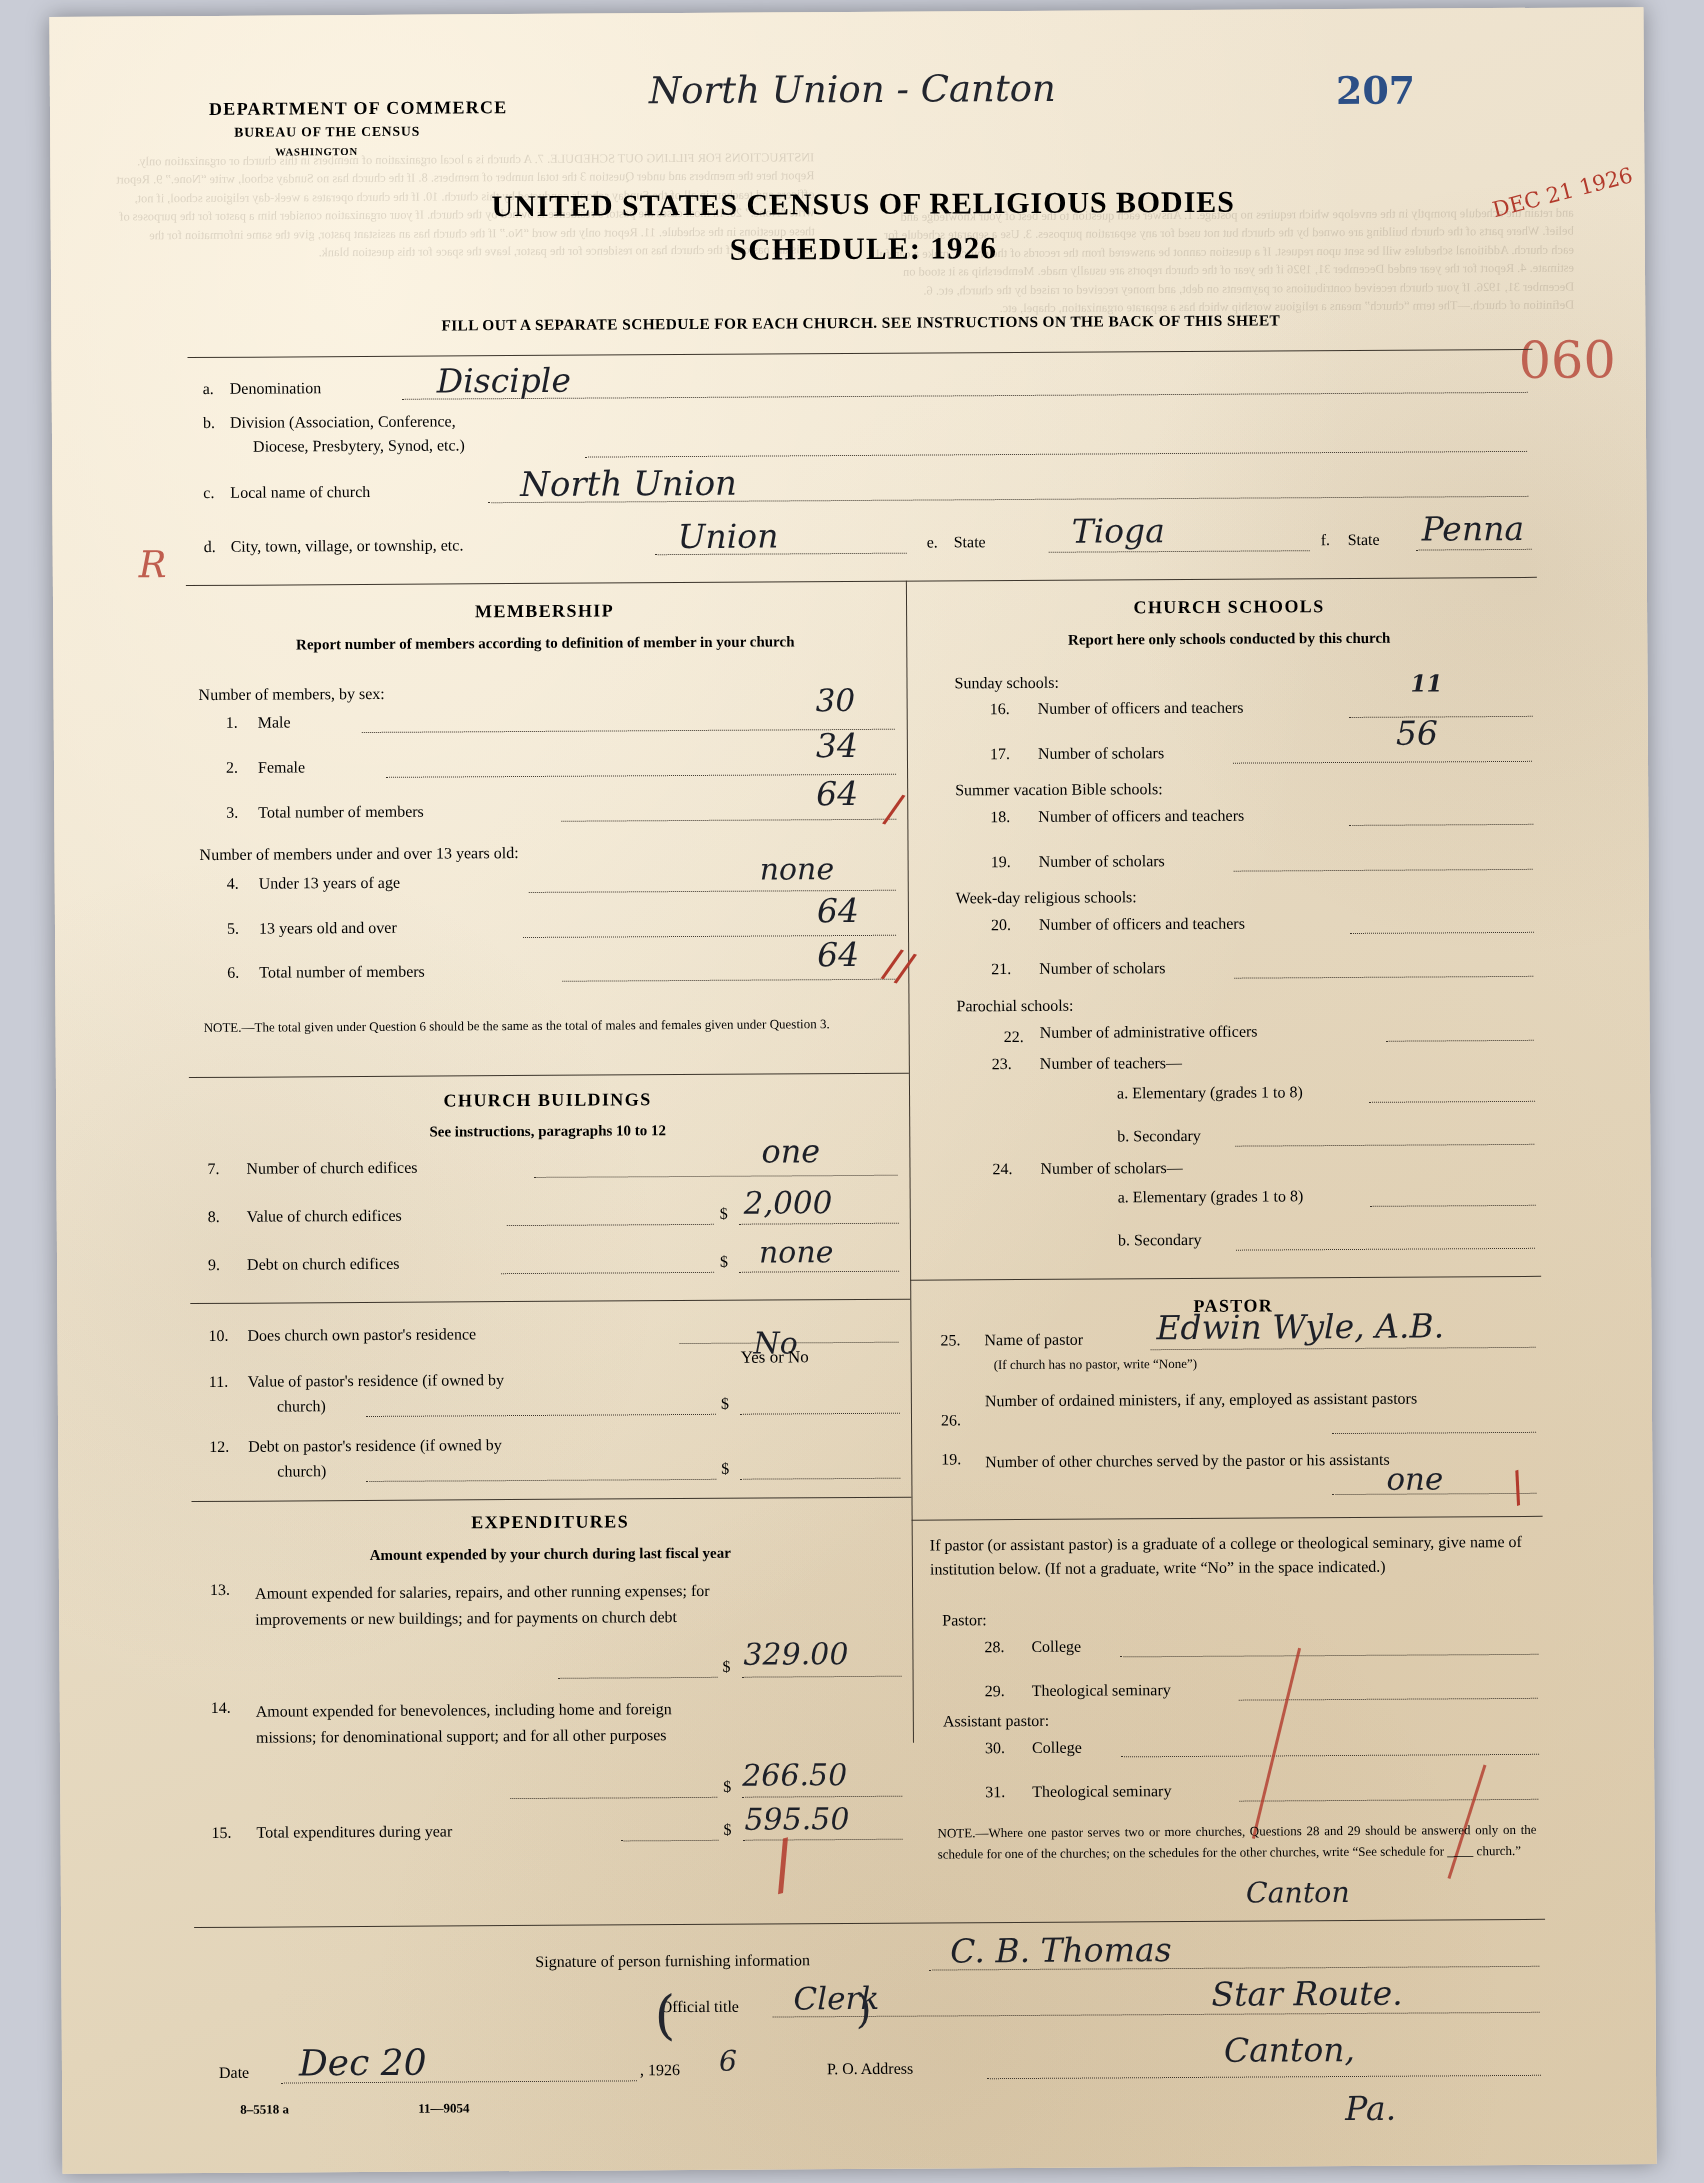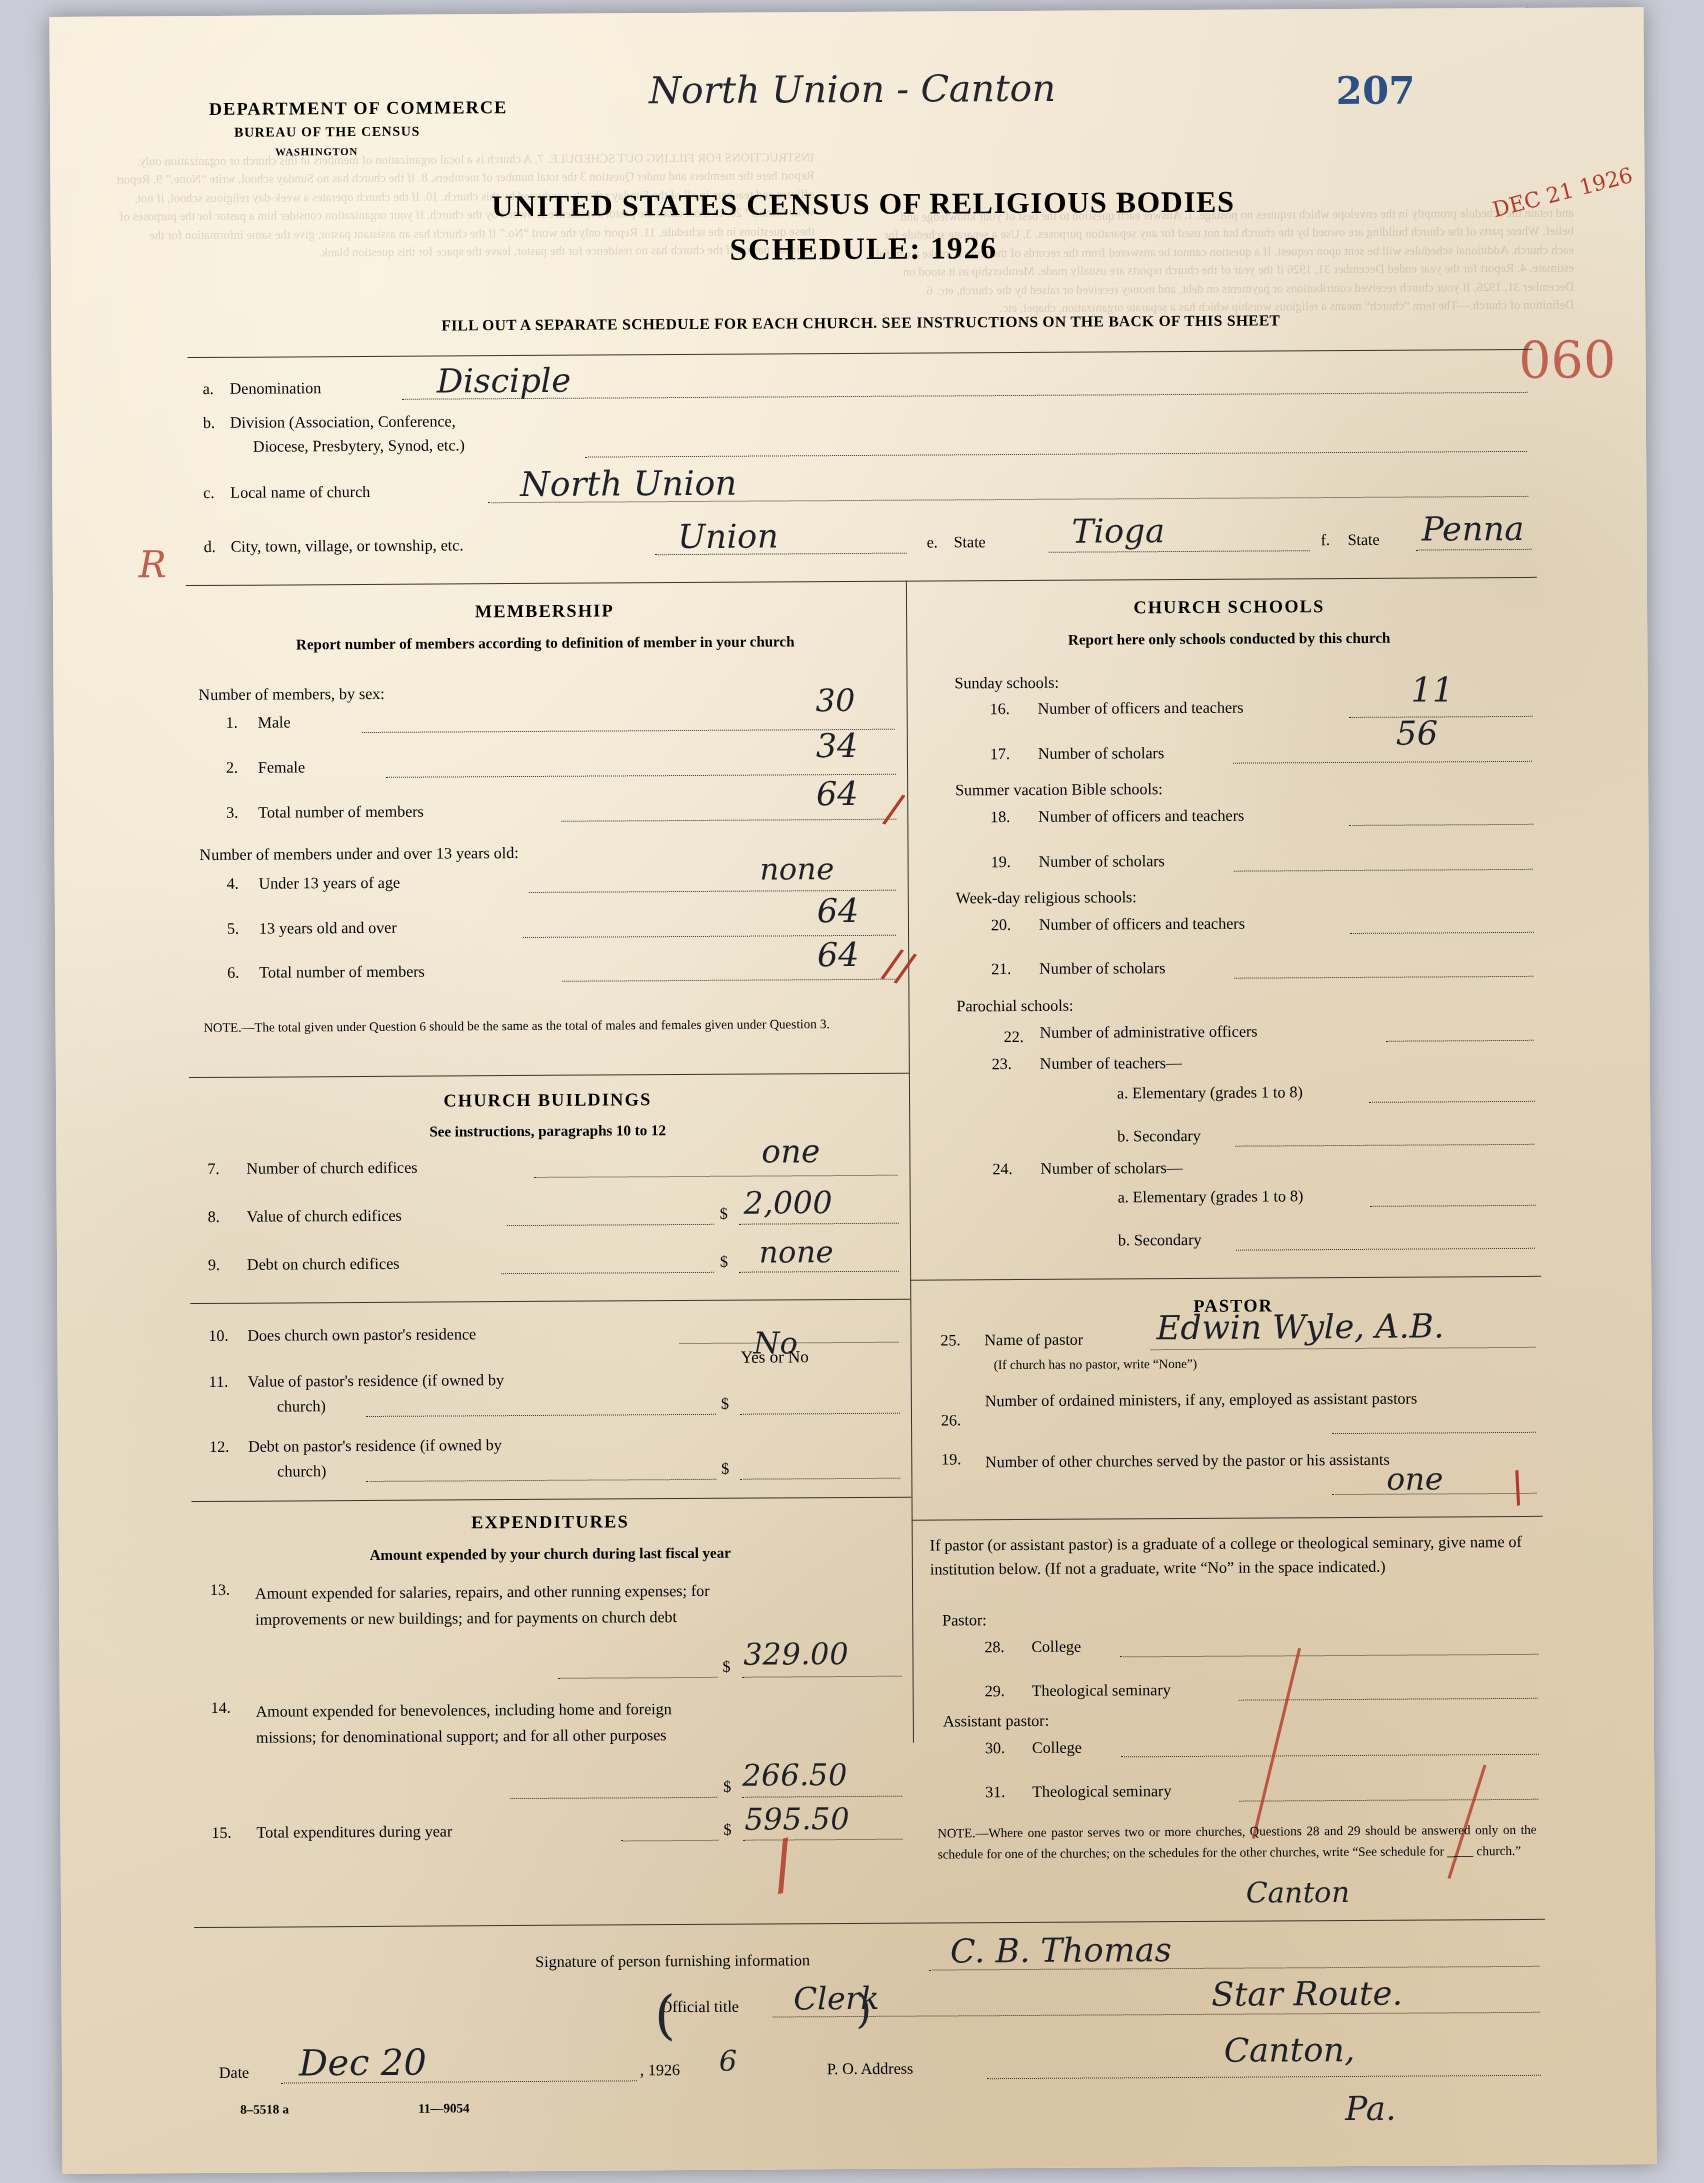--- a/index.html
+++ b/index.html
@@ -225,21 +225,21 @@
   <div class="pg hwb" style="left:684px;top:1789px;font-size:30px;">595.50</div>
   <div class="pg red" style="left:711px;top:1831px;font-size:65px;line-height:41px;font-family:'DejaVu Serif',serif;transform:rotate(-12deg);opacity:.85;">/</div>
 
   <div class="pg sec" style="left:871px;top:587px;width:610px;">CHURCH SCHOOLS</div>
   <div class="pg secsub" style="left:871px;top:619px;width:610px;">Report here only schools conducted by this church</div>
 
   <div class="pg lbl" style="left:901px;top:663px;">Sunday schools:</div>
   <div class="pg lbl" style="left:936px;top:689px;">16.</div>
   <div class="pg lbl" style="left:984px;top:689px;">Number of officers and teachers</div>
   <div class="pg dots" style="left:1295px;top:708px;width:184px;height:0;"></div>
-  <div class="pg hwb" style="left:1357px;top:661px;font-size:34px;">11</div>
+  <div class="pg hwb" style="left:1357px;top:661px;font-size:23px;font-weight:bold;">11</div>
 
   <div class="pg lbl" style="left:936px;top:734px;">17.</div>
   <div class="pg lbl" style="left:984px;top:734px;">Number of scholars</div>
   <div class="pg dots" style="left:1179px;top:753px;width:299px;height:0;"></div>
   <div class="pg hwb" style="left:1342px;top:705px;font-size:33px;">56</div>
 
   <div class="pg lbl" style="left:901px;top:770px;">Summer vacation Bible schools:</div>
   <div class="pg lbl" style="left:936px;top:797px;">18.</div>
   <div class="pg lbl" style="left:984px;top:797px;">Number of officers and teachers</div>
   <div class="pg dots" style="left:1295px;top:816px;width:184px;height:0;"></div>

